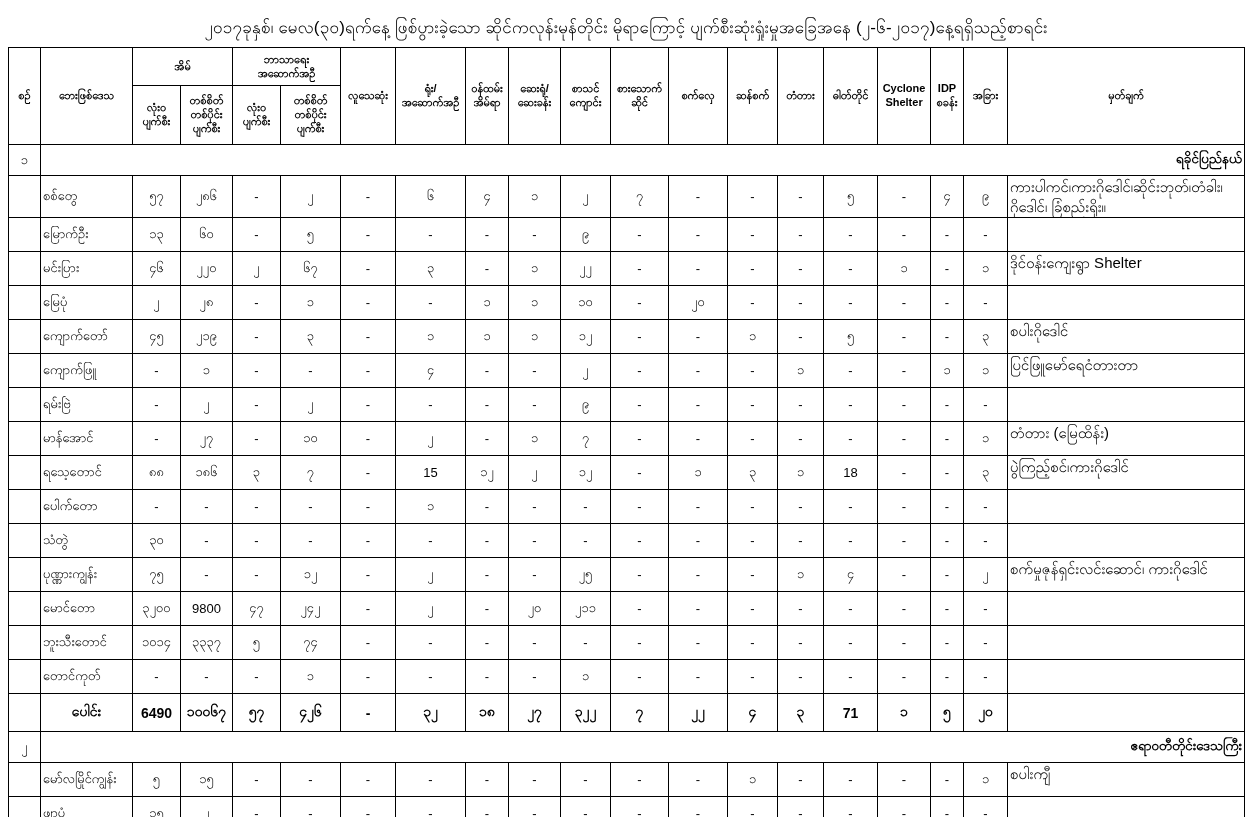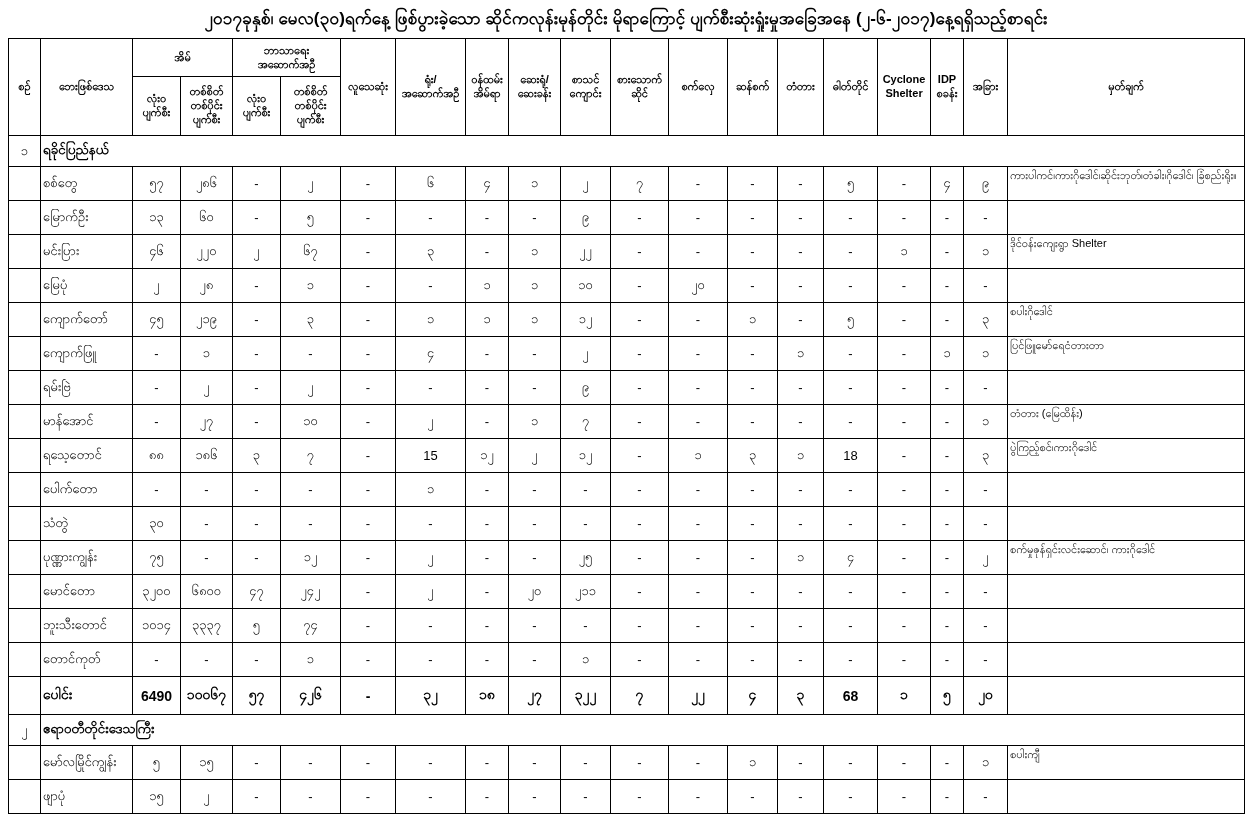--- a/index.html
+++ b/index.html
@@ -2,56 +2,56 @@
 <html><head>
 <meta charset="utf-8">
 <style>
   * { box-sizing: border-box; }
   html,body { margin:0; padding:0; background:#fff; }
   body {
     width:1252px; height:817px; overflow:hidden;
     font-family:"Liberation Sans", sans-serif; color:#000;
   }
   .title {
-    width:1252px; text-align:center; font-weight:bold;
-    font-size:17px; padding-top:7px; padding-bottom:6px;
+    width:1252px; text-align:center; font-weight:normal;
+    font-size:17px; padding-top:16px; padding-bottom:6px;
     letter-spacing:0.2px;
   }
   table.report {
     border-collapse:collapse; table-layout:fixed;
     margin-left:8px; width:1236px;
   }
   table.report th, table.report td {
     border:1px solid #000; padding:1px 2px; overflow:hidden;
   }
   thead th {
     font-size:11px; font-weight:bold; text-align:center;
     vertical-align:middle; white-space:pre-line; line-height:1.25;
   }
   thead tr.tier1 { height:38px; }
   thead tr.tier2 { height:59px; }
   tbody tr.section-row { height:31px; }
   tbody tr.data-row { height:34px;padding-left:35px; }
   tbody tr.total-row { height:38px; }
   td.section-name {
-    font-weight:bold; font-size:13.5px; text-align:left; padding-left:6px;
+    font-weight:bold; font-size:13.5px; text-align:right; padding-left:6px;
   }
   td.section-serial { text-align:center; font-size:13px; }
   td.region-cell {
     font-size:13px; text-align:left; padding-left:5px; vertical-align:middle;
   }
   td.value-cell {
     font-size:13px; text-align:center; vertical-align:middle;
   }
   td.remark-cell {
-    font-size:11px; text-align:left; vertical-align:top;
+    font-size:15px; text-align:left; vertical-align:top;
     padding-left:4px; line-height:1.3;
   }
   tr.total-row td { font-weight:bold; font-size:14px; }
-  tr.total-row td.total-label { }
+  tr.total-row td.total-label { text-align:center; }
 </style>
 </head>
 <body>
 
 <div class="title">၂၀၁၇ခုနှစ်၊ မေလ(၃၀)ရက်နေ့ ဖြစ်ပွားခဲ့သော ဆိုင်ကလုန်းမုန်တိုင်း မိုရာကြောင့် ပျက်စီးဆုံးရှုံးမှုအခြေအနေ (၂-၆-၂၀၁၇)နေ့ရရှိသည့်စာရင်း</div>
 
 <table class="report">
   <colgroup>
     <col style="width:32px">
       <col style="width:92px">
@@ -382,21 +382,21 @@
         <td class="value-cell">၄</td>
         <td class="value-cell">-</td>
         <td class="value-cell">-</td>
         <td class="value-cell">၂</td>
         <td class="remark-cell">စက်မှုဇုန်ရှင်းလင်းဆောင်၊ ကားဂိုဒေါင်</td>
       </tr>
       <tr class="data-row">
         <td class="value-cell"></td>
         <td class="region-cell">မောင်တော</td>
         <td class="value-cell">၃၂၀၀</td>
-        <td class="value-cell">၆၈၀၀</td>
+        <td class="value-cell">9800</td>
         <td class="value-cell">၄၇</td>
         <td class="value-cell">၂၄၂</td>
         <td class="value-cell">-</td>
         <td class="value-cell">၂</td>
         <td class="value-cell">-</td>
         <td class="value-cell">၂၀</td>
         <td class="value-cell">၂၁၁</td>
         <td class="value-cell">-</td>
         <td class="value-cell">-</td>
         <td class="value-cell">-</td>
@@ -460,21 +460,21 @@
         <td class="value-cell">၄၂၆</td>
         <td class="value-cell">-</td>
         <td class="value-cell">၃၂</td>
         <td class="value-cell">၁၈</td>
         <td class="value-cell">၂၇</td>
         <td class="value-cell">၃၂၂</td>
         <td class="value-cell">၇</td>
         <td class="value-cell">၂၂</td>
         <td class="value-cell">၄</td>
         <td class="value-cell">၃</td>
-        <td class="value-cell">68</td>
+        <td class="value-cell">71</td>
         <td class="value-cell">၁</td>
         <td class="value-cell">၅</td>
         <td class="value-cell">၂၀</td>
         <td class="remark-cell"></td>
       </tr>
       <tr class="section-row">
         <td class="section-serial">၂</td>
         <td class="section-name" colspan="19">ဧရာဝတီတိုင်းဒေသကြီး</td>
       </tr>
       <tr class="data-row">

